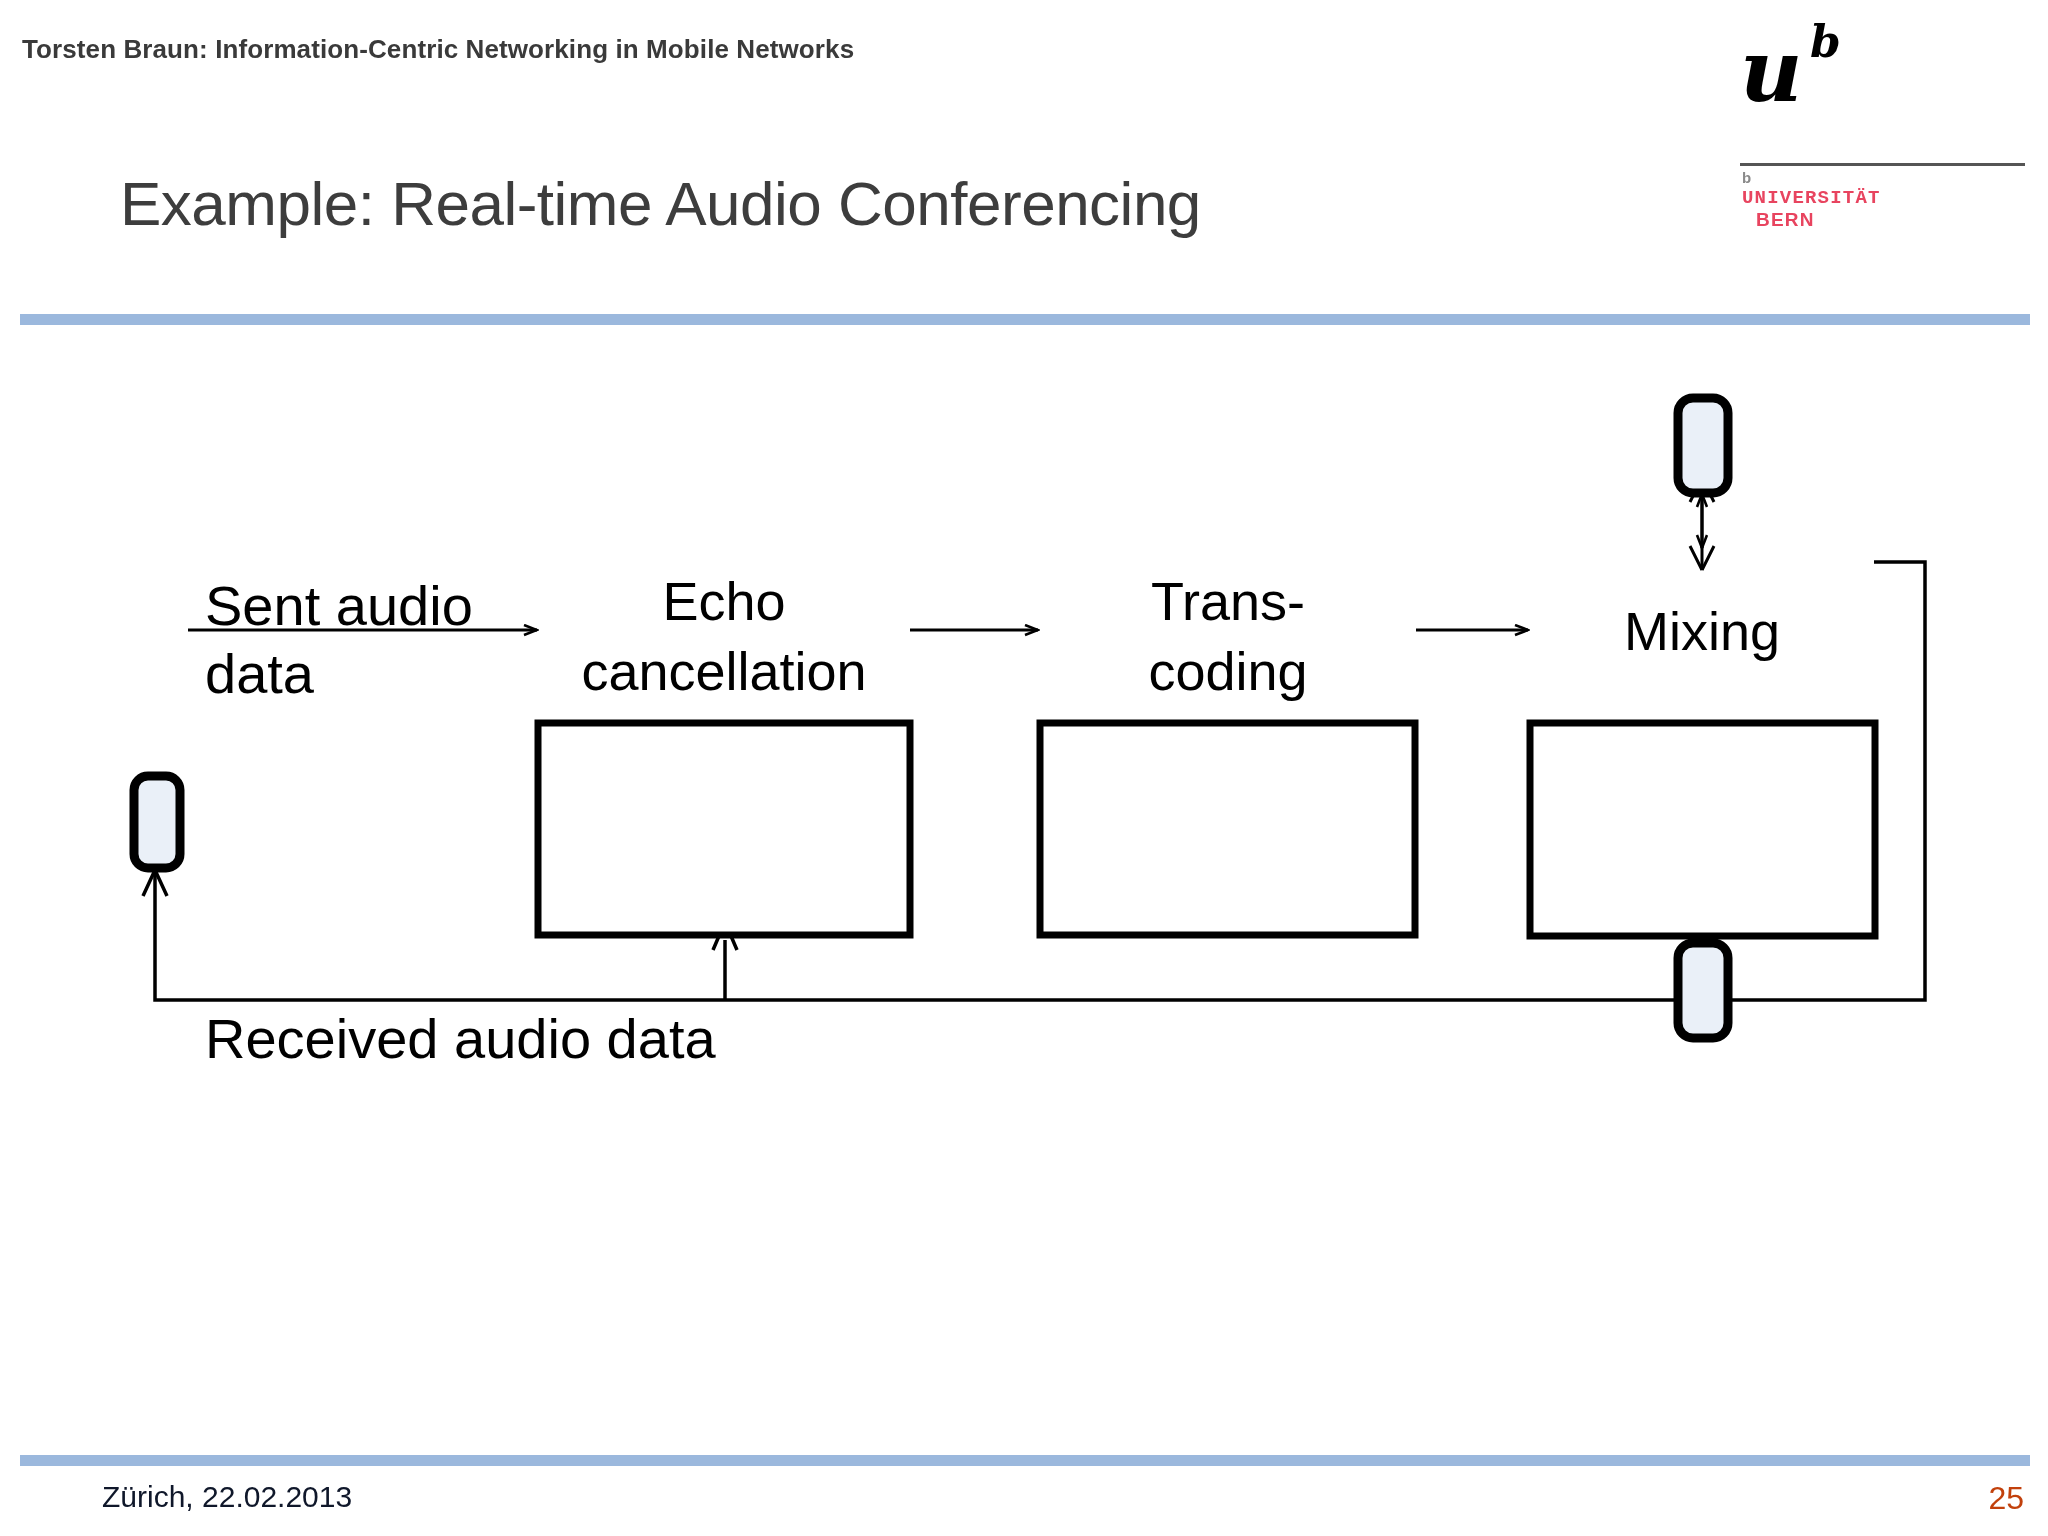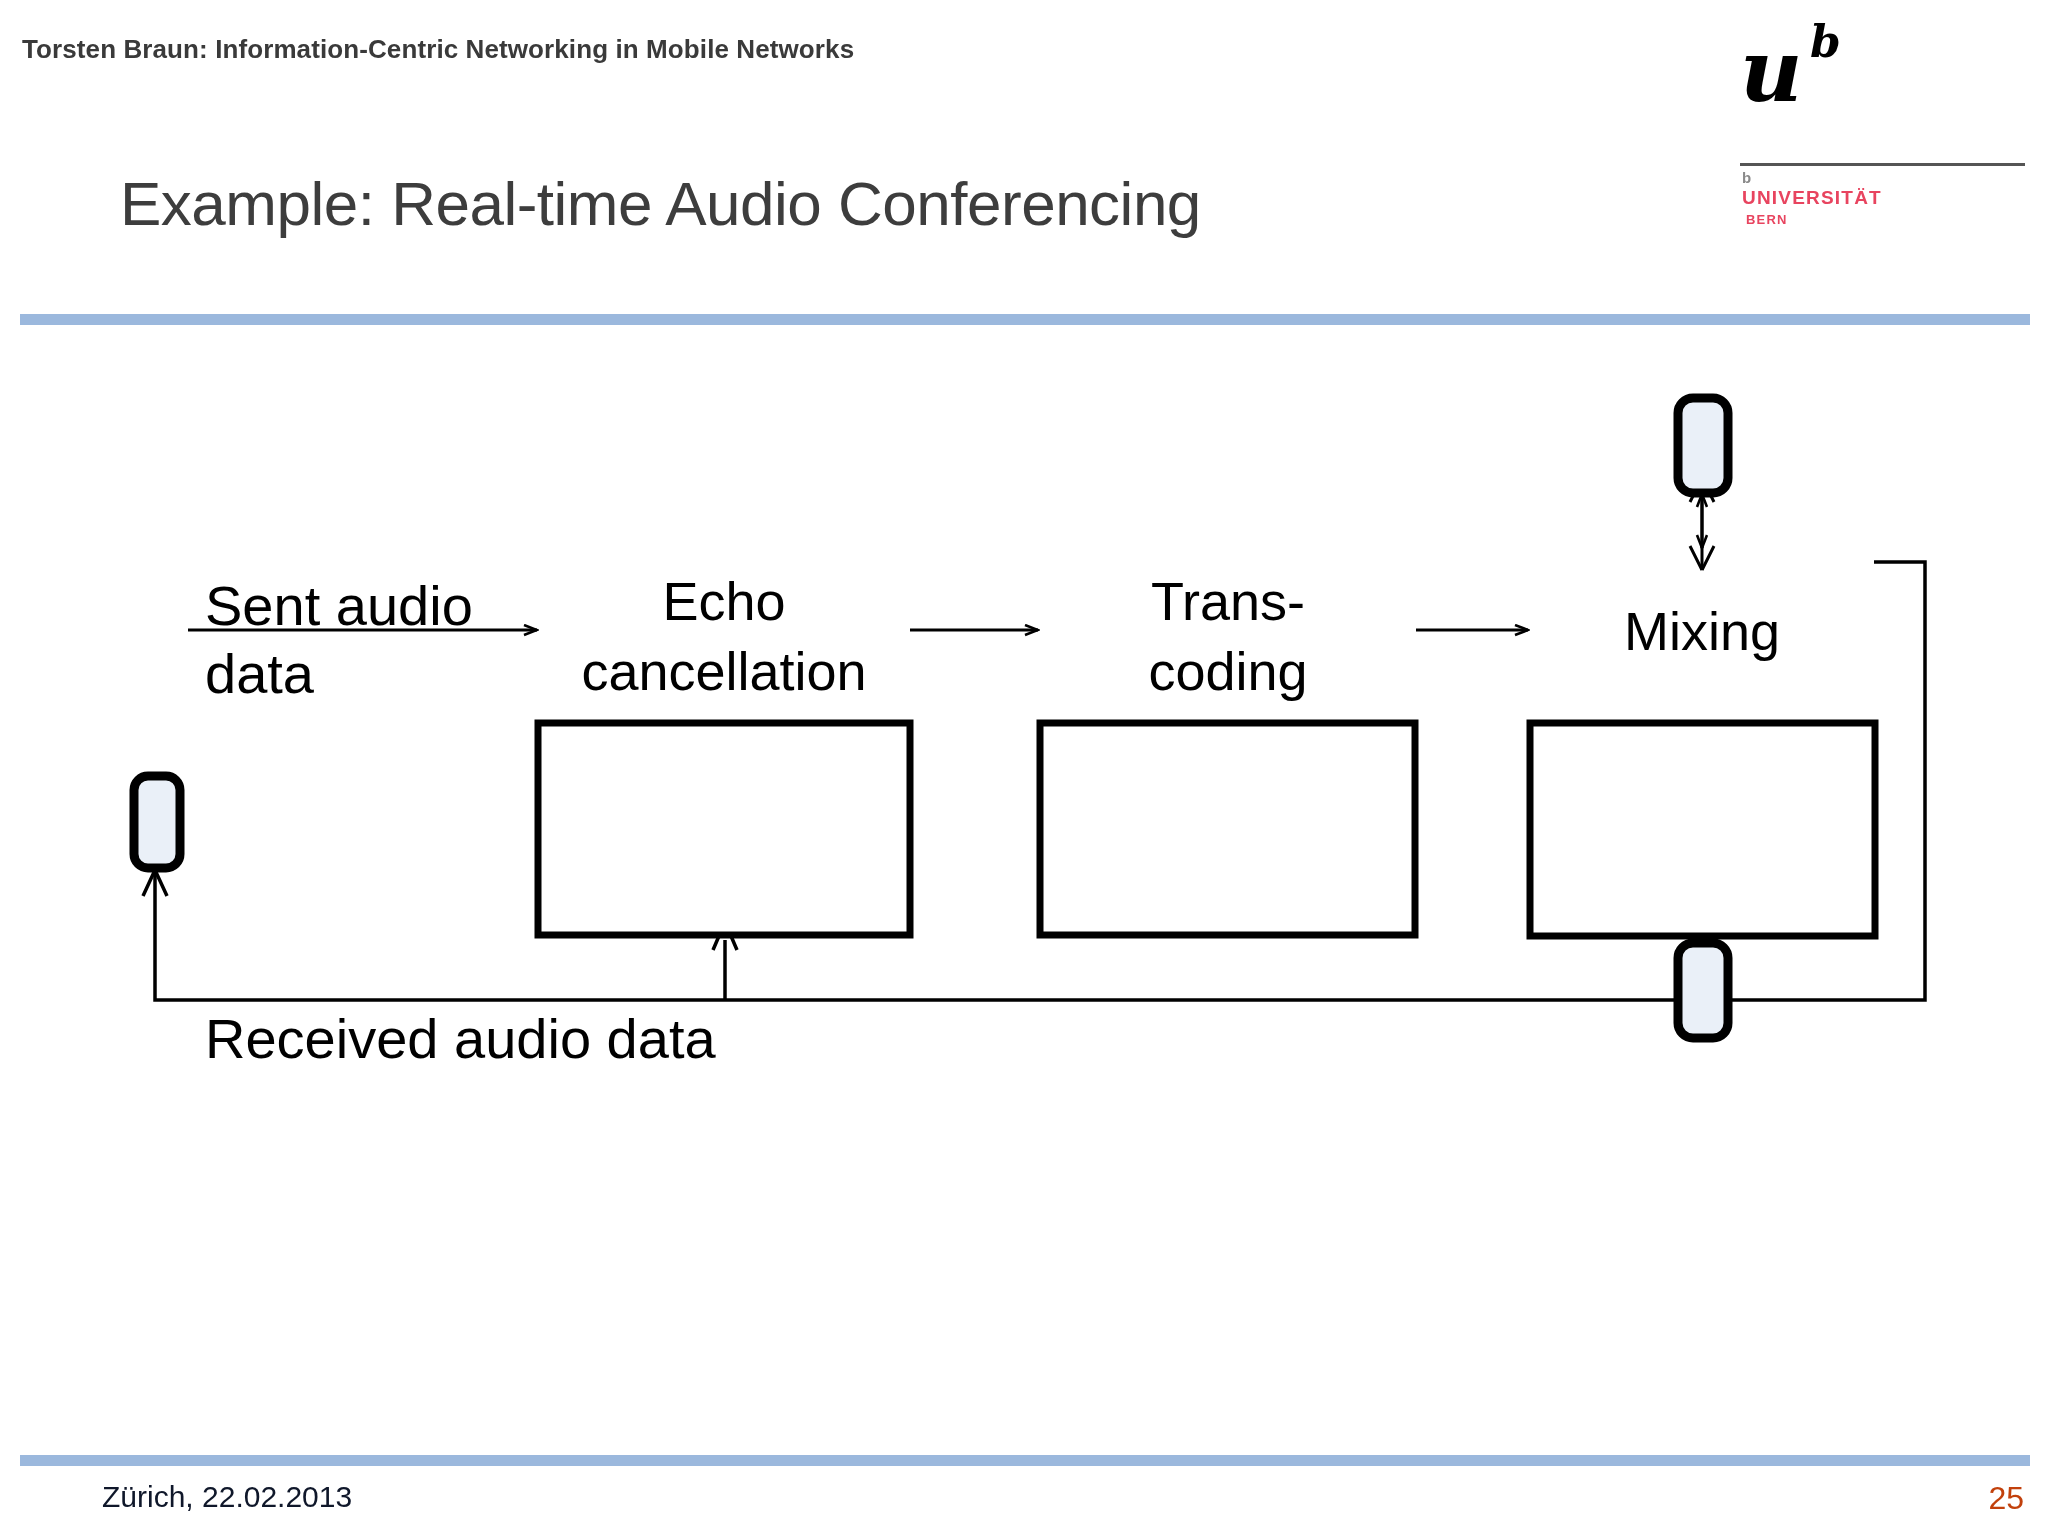--- a/index.html
+++ b/index.html
@@ -91,34 +91,34 @@
     font-family: "Liberation Sans", sans-serif;
     font-weight: bold;
     font-size: 15px;
     line-height: 15px;
     color: #8a8a8a;
   }
   #logo-uni-line1 {
     position: absolute;
     left: 2px;
     top: 168px;
-    font-family: Liberation Sans, sans-serif;
+    font-family: Liberation Mono, monospace;
     font-weight: bold;
     font-size: 19px;
     line-height: 20px;
     letter-spacing: 1.2px;
     color: #e8445f;
   }
   #logo-uni-line2 {
     position: absolute;
-    left: 6px;
+    left: 16px;
     top: 190px;
     font-family: "Liberation Sans", sans-serif;
     font-weight: bold;
-    font-size: 13px;
+    font-size: 19px;
     line-height: 20px;
     letter-spacing: 1.2px;
     color: #e8445f;
   }
 
   
   #top-rule {
     position: absolute;
     left: 20px;
     top: 314px;

